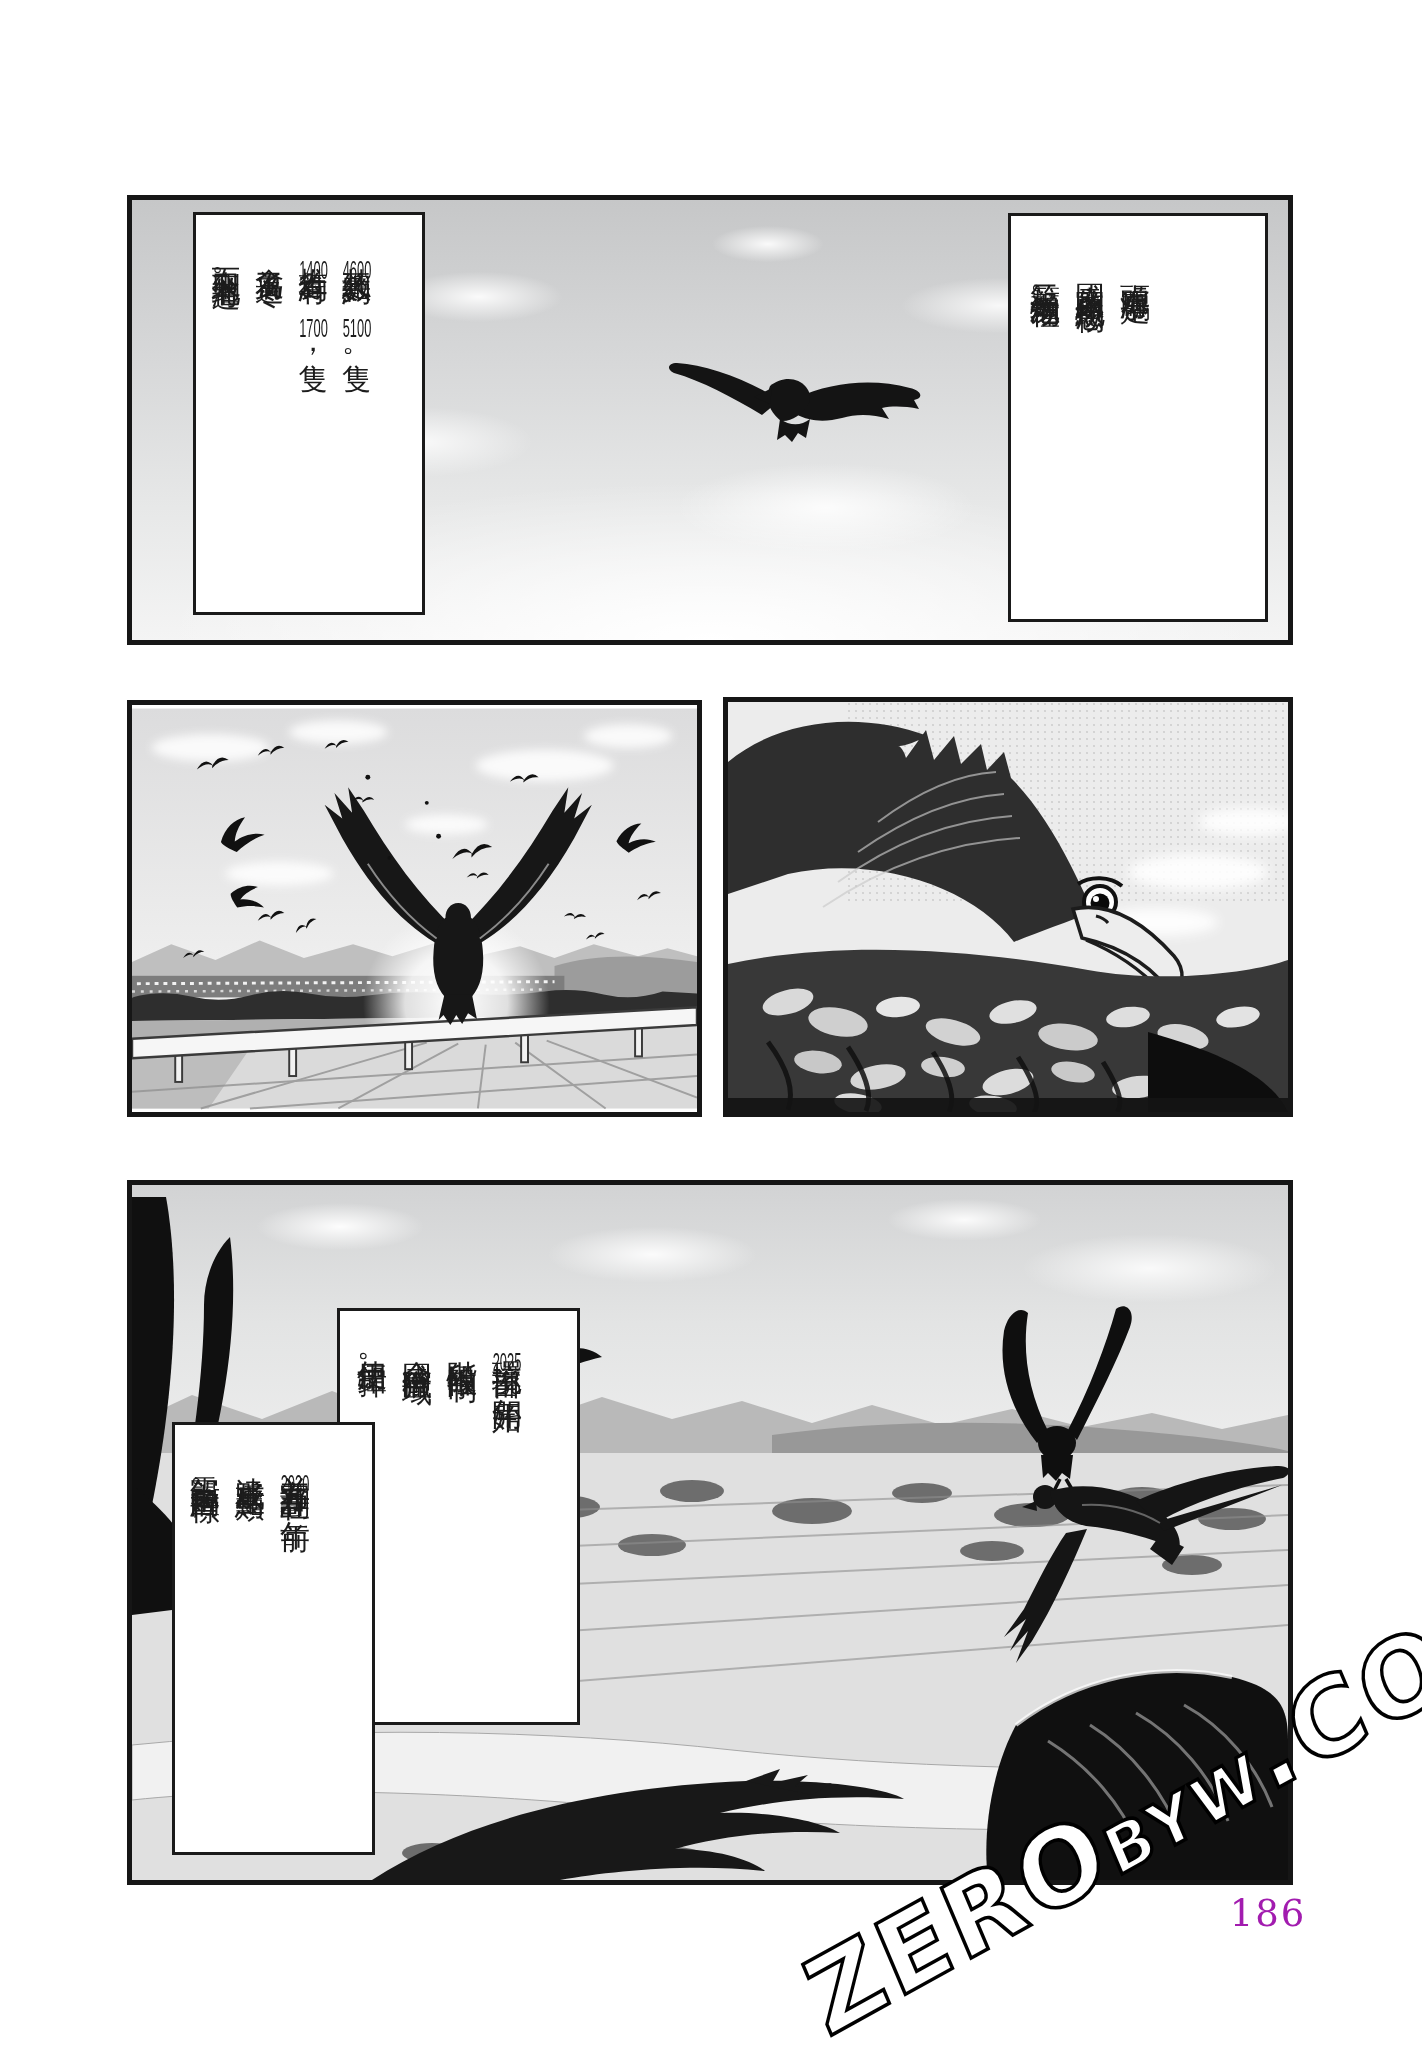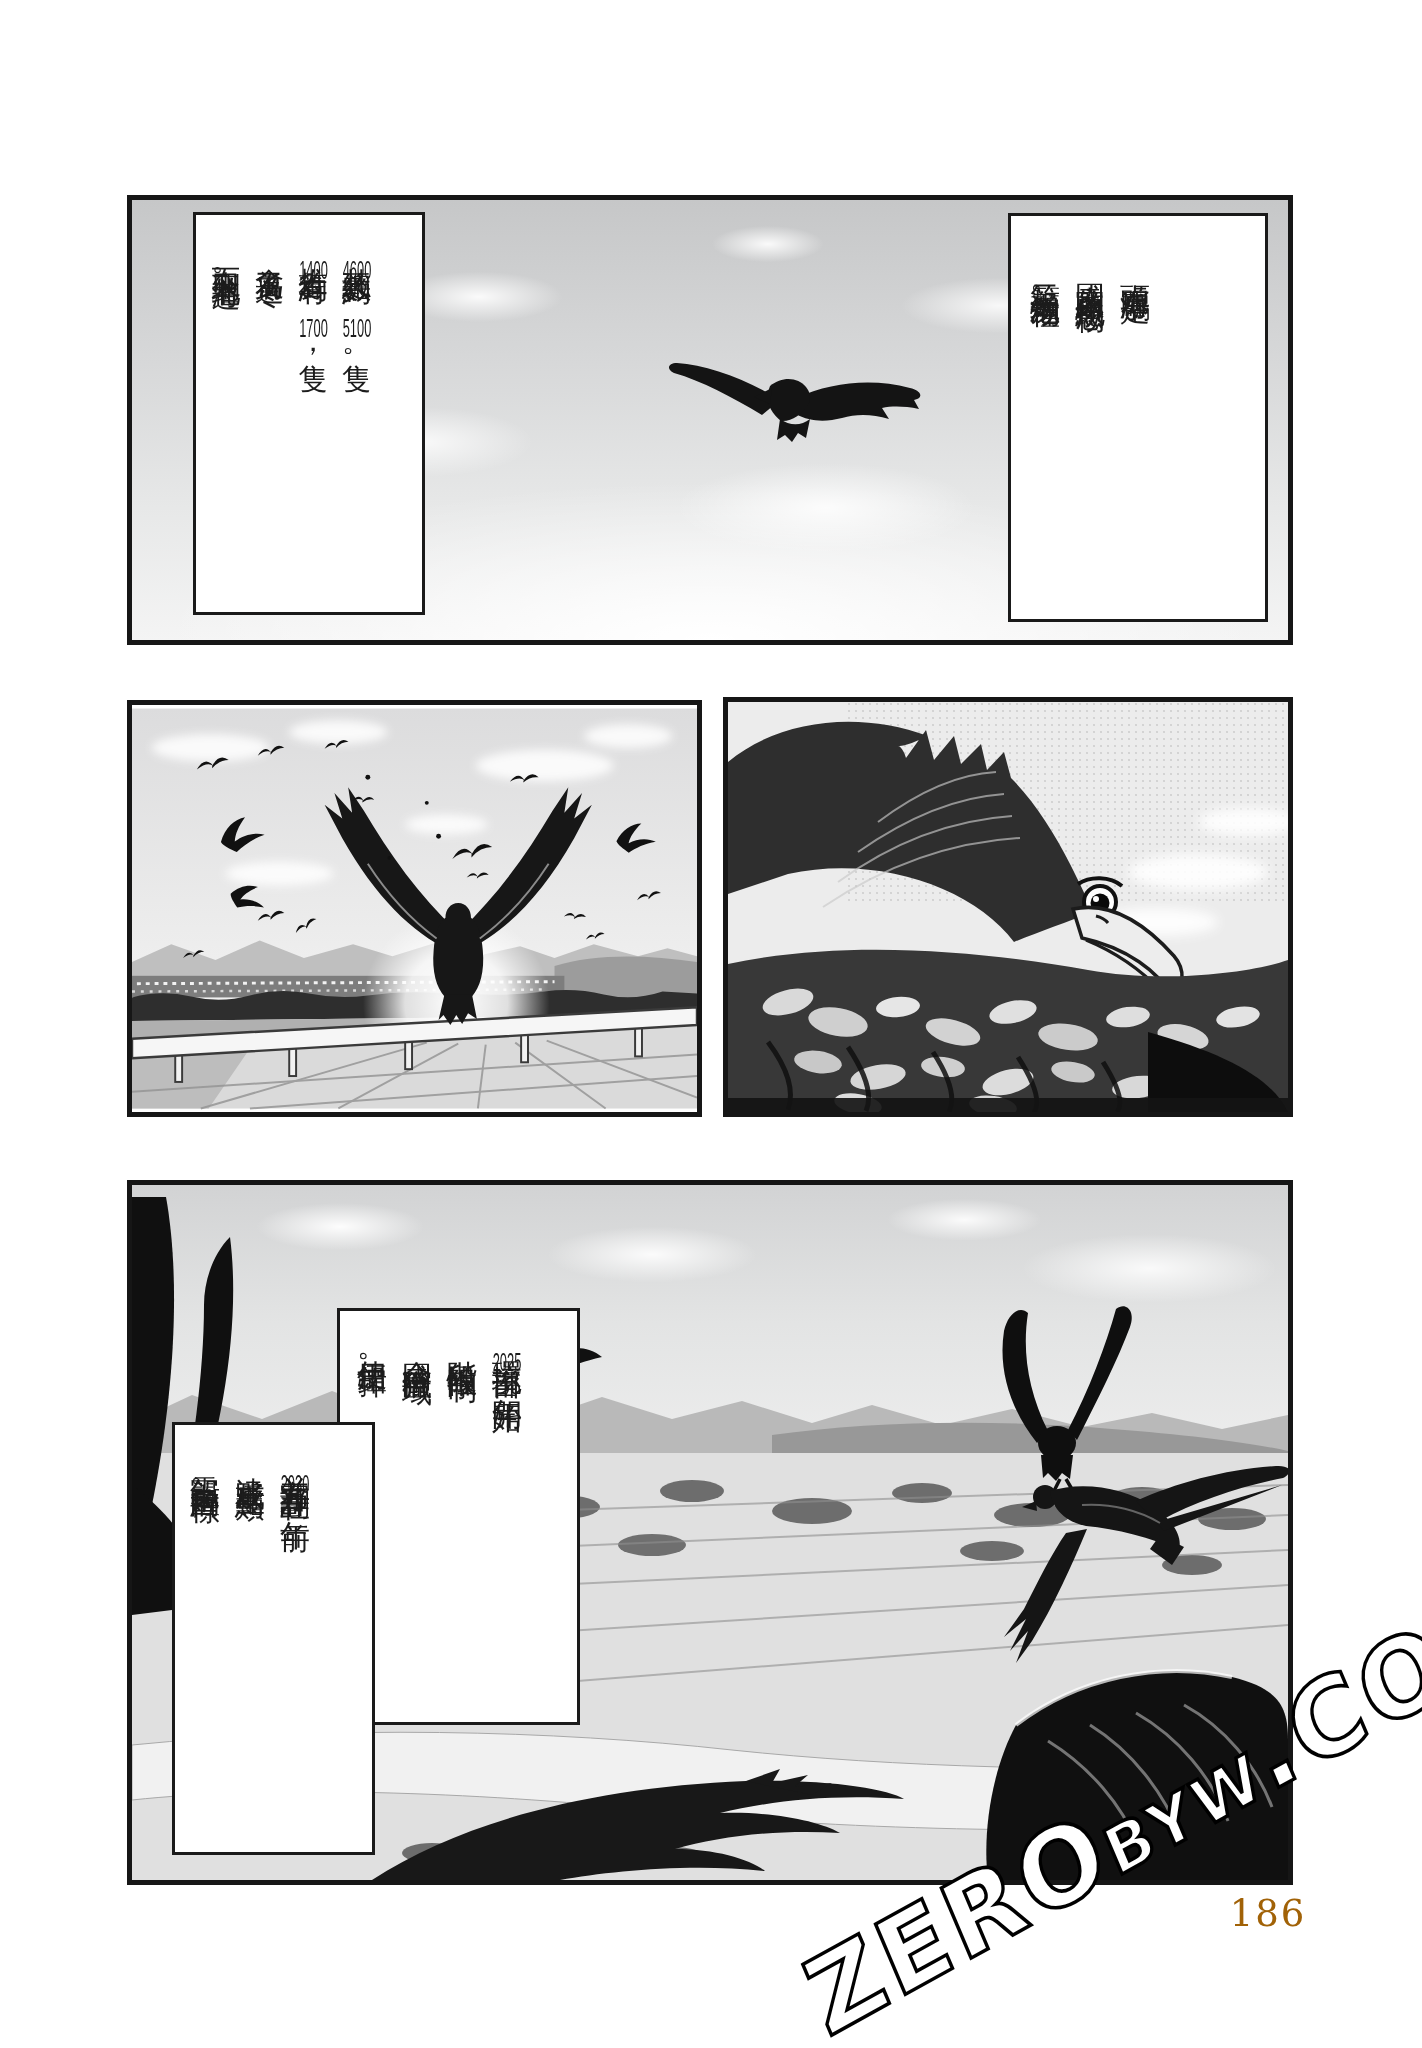--- a/index.html
+++ b/index.html
@@ -36,21 +36,21 @@
          color:#1c1c1c;font-size:30px;line-height:1.5;letter-spacing:3px;}
   .vline{display:block;}
   .num{text-combine-upright:all;-webkit-text-combine:horizontal;letter-spacing:0;font-size:26px;}
   #cap-tr .vtext{padding:44px 46px 16px 12px;}
   #cap-tl .vtext{padding:30px 12px 16px 8px;font-size:29px;}
   #cap-br .vtext{padding:26px 18px 16px 10px;}
   #cap-bl .vtext{padding:28px 12px 16px 8px;}
 
   
   .page-number{position:absolute;left:1228px;top:1892px;width:80px;text-align:center;
-     font-family:"DejaVu Serif","Liberation Serif",serif;font-size:37px;color:#a16207;letter-spacing:2px;z-index:6;}
+     font-family:"DejaVu Serif","Liberation Serif",serif;font-size:37px;color:#a21caf;letter-spacing:2px;z-index:6;}
 
   
   .watermark{position:absolute;left:782px;top:1770px;width:740px;height:180px;z-index:9;
      transform:rotate(-29deg) skewX(-6deg);transform-origin:50% 50%;white-space:nowrap;
      color:#ffffff;-webkit-text-stroke:3.5px #000;font-weight:bold;
      font-family:"DejaVu Sans","Liberation Sans",sans-serif;letter-spacing:4px;line-height:1;}
   .wm-big{font-size:104px;}
   .wm-small{font-size:64px;}
 </style>
 </head>

